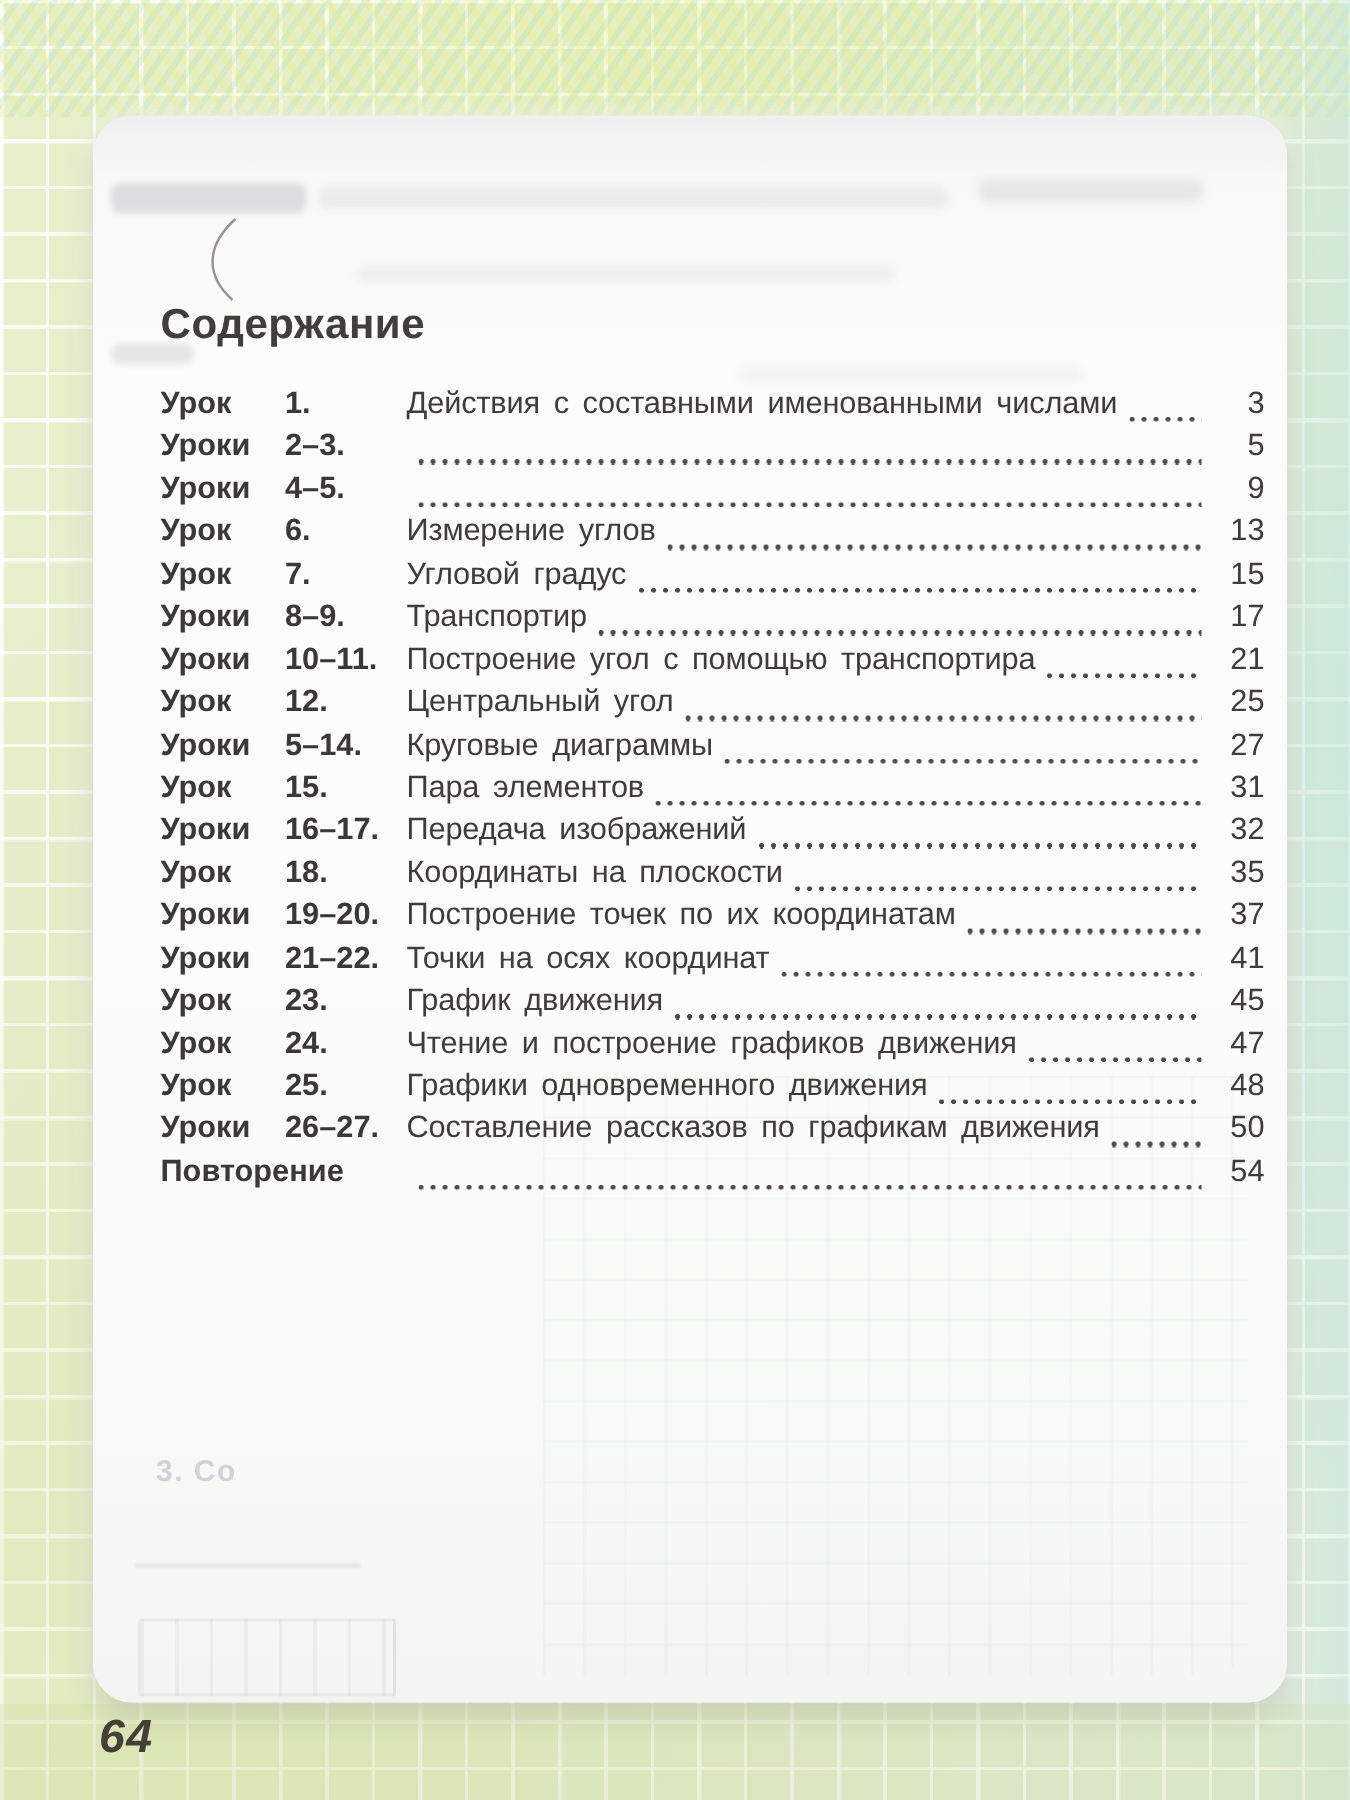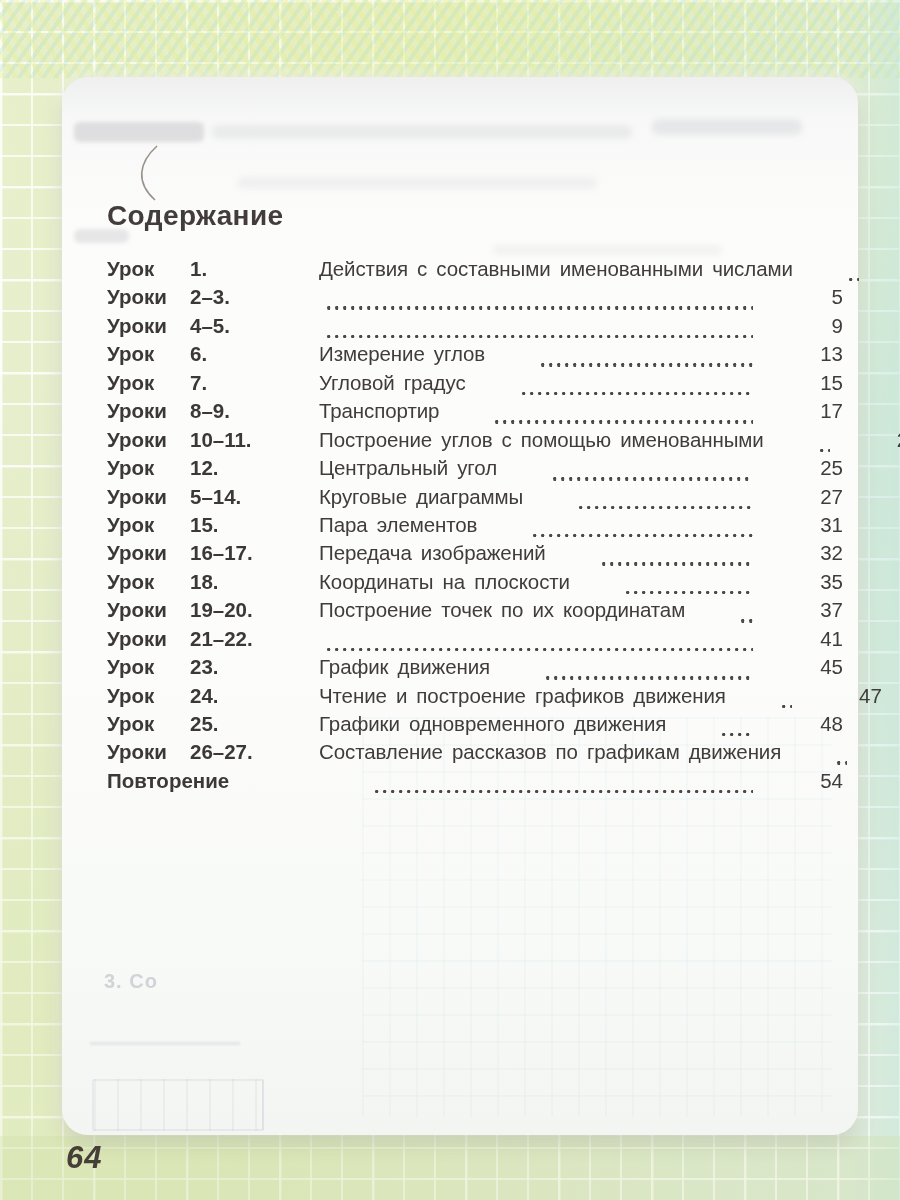--- a/index.html
+++ b/index.html
@@ -70,21 +70,21 @@
   }
   
   .toc-title{
     position:absolute;left:45px;top:122px;width:736px;
     text-align:left;font-size:28px;font-weight:bold;color:#423c3a;
     letter-spacing:.4px;line-height:34px;
   }
   .toc{position:absolute;left:45px;top:180px;width:736px;}
   .row{
     display:flex;align-items:baseline;height:28.45px;
-    font-size:20.5px;color:#403c3a;white-space:nowrap;gap:48px;
+    font-size:20.5px;color:#403c3a;white-space:nowrap;
   }
   .lbl{flex:0 0 164px;position:relative;font-weight:bold;color:#3b3836;}
   .num{position:absolute;left:83px;top:0;}
   .desc{word-spacing:3.5px;letter-spacing:-0.1px;}
   .dots{
     flex:1 1 auto;align-self:flex-end;height:3.4px;margin:0 4px 4px 8px;min-width:10px;
     background-image:radial-gradient(circle at 1.7px 1.7px, #4e4a47 1.5px, rgba(0,0,0,0) 1.95px);
     background-size:8px 3.4px;background-repeat:repeat-x;background-position:left center;
   }
   .pg{flex:0 0 38px;text-align:right;}
@@ -156,21 +156,21 @@
 
   <div class="row">
     <span class="lbl"><span>Уроки</span><span class="num">8–9.</span></span>
     <span class="desc">Транспортир</span>
     <span class="dots"></span>
     <span class="pg">17</span>
   </div>
 
   <div class="row">
     <span class="lbl"><span>Уроки</span><span class="num">10–11.</span></span>
-    <span class="desc">Построение углов с помощью именованными</span>
+    <span class="desc">Построение угол с помощью транспортира</span>
     <span class="dots"></span>
     <span class="pg">21</span>
   </div>
 
   <div class="row">
     <span class="lbl"><span>Урок</span><span class="num">12.</span></span>
     <span class="desc">Центральный угол</span>
     <span class="dots"></span>
     <span class="pg">25</span>
   </div>
@@ -205,20 +205,21 @@
 
   <div class="row">
     <span class="lbl"><span>Уроки</span><span class="num">19–20.</span></span>
     <span class="desc">Построение точек по их координатам</span>
     <span class="dots"></span>
     <span class="pg">37</span>
   </div>
 
   <div class="row">
     <span class="lbl"><span>Уроки</span><span class="num">21–22.</span></span>
+    <span class="desc">Точки на осях координат</span>
     <span class="dots"></span>
     <span class="pg">41</span>
   </div>
 
   <div class="row">
     <span class="lbl"><span>Урок</span><span class="num">23.</span></span>
     <span class="desc">График движения</span>
     <span class="dots"></span>
     <span class="pg">45</span>
   </div>

